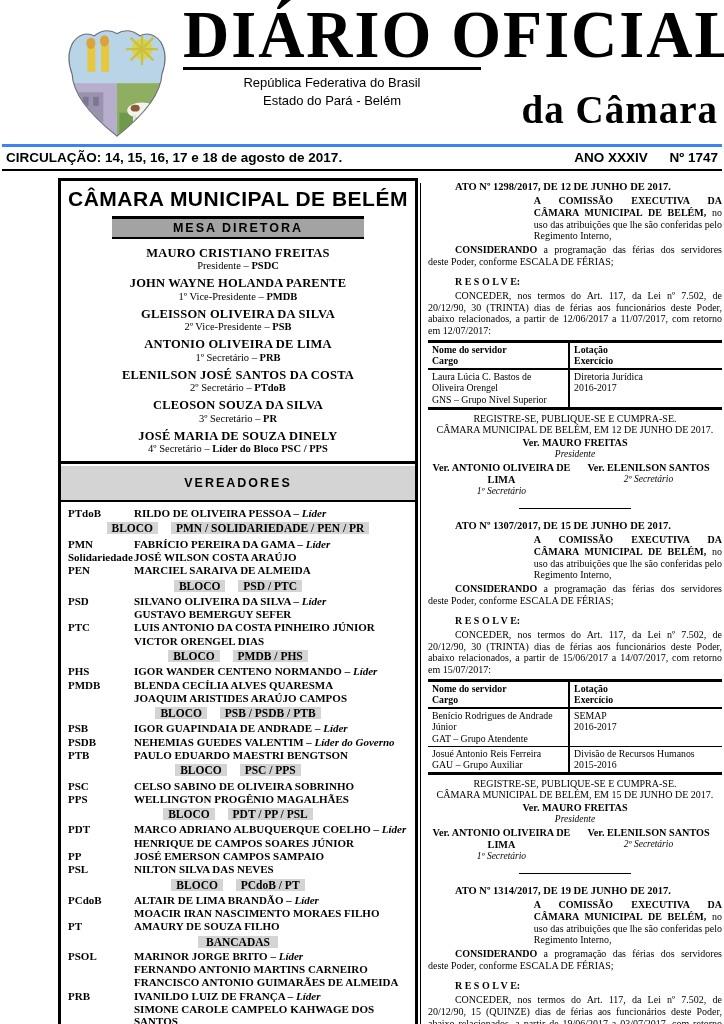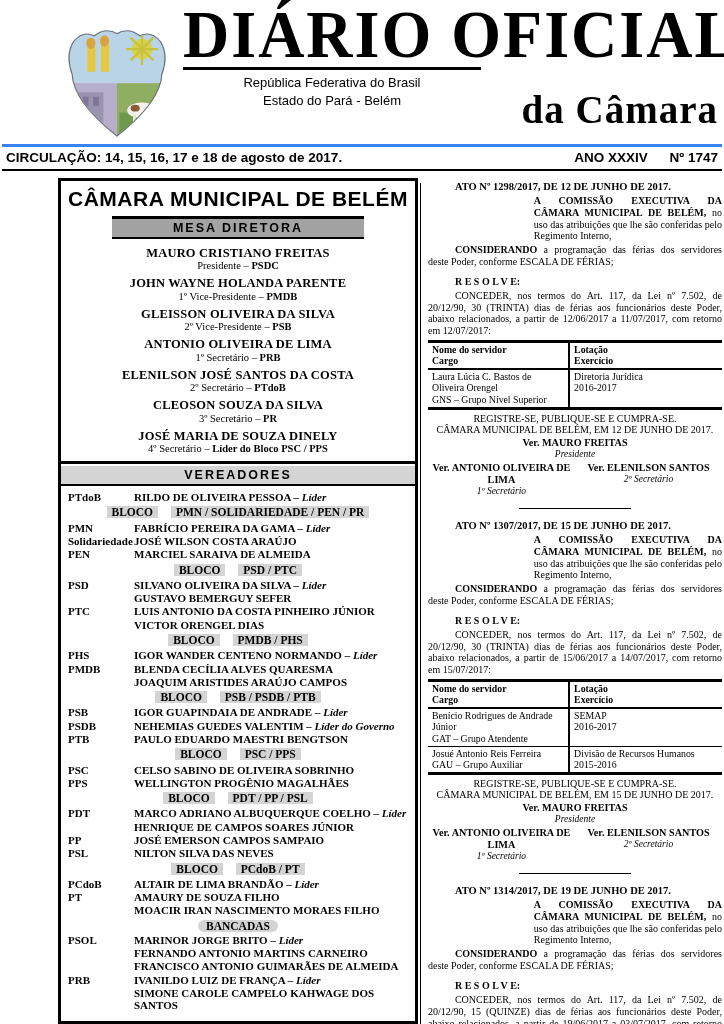--- a/index.html
+++ b/index.html
@@ -49,27 +49,27 @@
     letter-spacing:2px; text-align:center; padding:2px 0;
   }
   .mesa-member { text-align:center; margin-bottom:4px; }
   .mesa-name { font-weight:bold; font-size:12.5px; line-height:1.15; letter-spacing:0.2px; }
   .mesa-role { font-size:10.5px; line-height:1.15; }
   .mesa-role .party { font-weight:bold; }
   .vdiv { height:3px; background:#000; margin:6px -7px 0 -7px; }
   .vere-bar {
     background:#d4d4d4; border-bottom:2px solid #000; margin:2px -7px 5px -7px;
     font-family:"Liberation Sans", sans-serif; font-weight:bold; font-size:12.5px;
-    letter-spacing:2px; text-align:center; padding:2px 0;
+    letter-spacing:2px; text-align:center; padding:10px 0;
   }
   .v-bloco { text-align:center; font-weight:bold; font-size:11.5px; line-height:1.15; margin:3px 0 2px 0; }
   .v-bloco .hl { background:#d4d4d4; padding:0 5px; }
   .v-bloco .hl-label { margin-right:10px; }
   .v-section { text-align:center; font-weight:bold; font-size:11.5px; margin:3px 0 2px 0; }
-  .v-section .hl { background:#d4d4d4; padding:0 8px;border-radius:6px; }
+  .v-section .hl { background:#d4d4d4; padding:0 8px; }
   .v-row { display:flex; font-weight:bold; font-size:11px; line-height:1.12; margin:1px 0; }
   .v-party { flex:0 0 66px; }
   .v-name { flex:1; }
   .v-tag { font-style:italic; }
   
   .right-col { flex:1; font-size:10px; line-height:1.17; text-align:justify; padding-top:3px; }
   .ato-title { font-weight:bold; font-size:10.5px; text-align:left; margin:0 0 2px 27px; }
   .ato-opening { margin-left:36%; text-align:justify; }
   .ato-opening .b { font-weight:bold; }
   .ato-p { text-indent:27px; margin:2px 0 0 0; }
@@ -361,27 +361,27 @@
             <span class="hl hl-label">BLOCO</span>
             <span class="hl">PCdoB / PT</span>
           </div>
 
           <div class="v-row">
             <span class="v-party">PCdoB</span>
             <span class="v-name"><span>ALTAIR DE LIMA BRANDÃO</span> <span class="v-tag">– Líder</span></span>
           </div>
 
           <div class="v-row">
+            <span class="v-party"></span>
+            <span class="v-name"><span>MOACIR IRAN NASCIMENTO MORAES FILHO</span> <span class="v-tag"></span></span>
+          </div>
+
+          <div class="v-row">
             <span class="v-party">PT</span>
             <span class="v-name"><span>AMAURY DE SOUZA FILHO</span> <span class="v-tag"></span></span>
-          </div>
-
-          <div class="v-row">
-            <span class="v-party"></span>
-            <span class="v-name"><span>MOACIR IRAN NASCIMENTO MORAES FILHO</span> <span class="v-tag"></span></span>
           </div>
 
           <div class="v-section">
             <span class="hl">BANCADAS</span>
           </div>
 
           <div class="v-row">
             <span class="v-party">PSOL</span>
             <span class="v-name"><span>MARINOR JORGE BRITO</span> <span class="v-tag">– Líder</span></span>
           </div>

